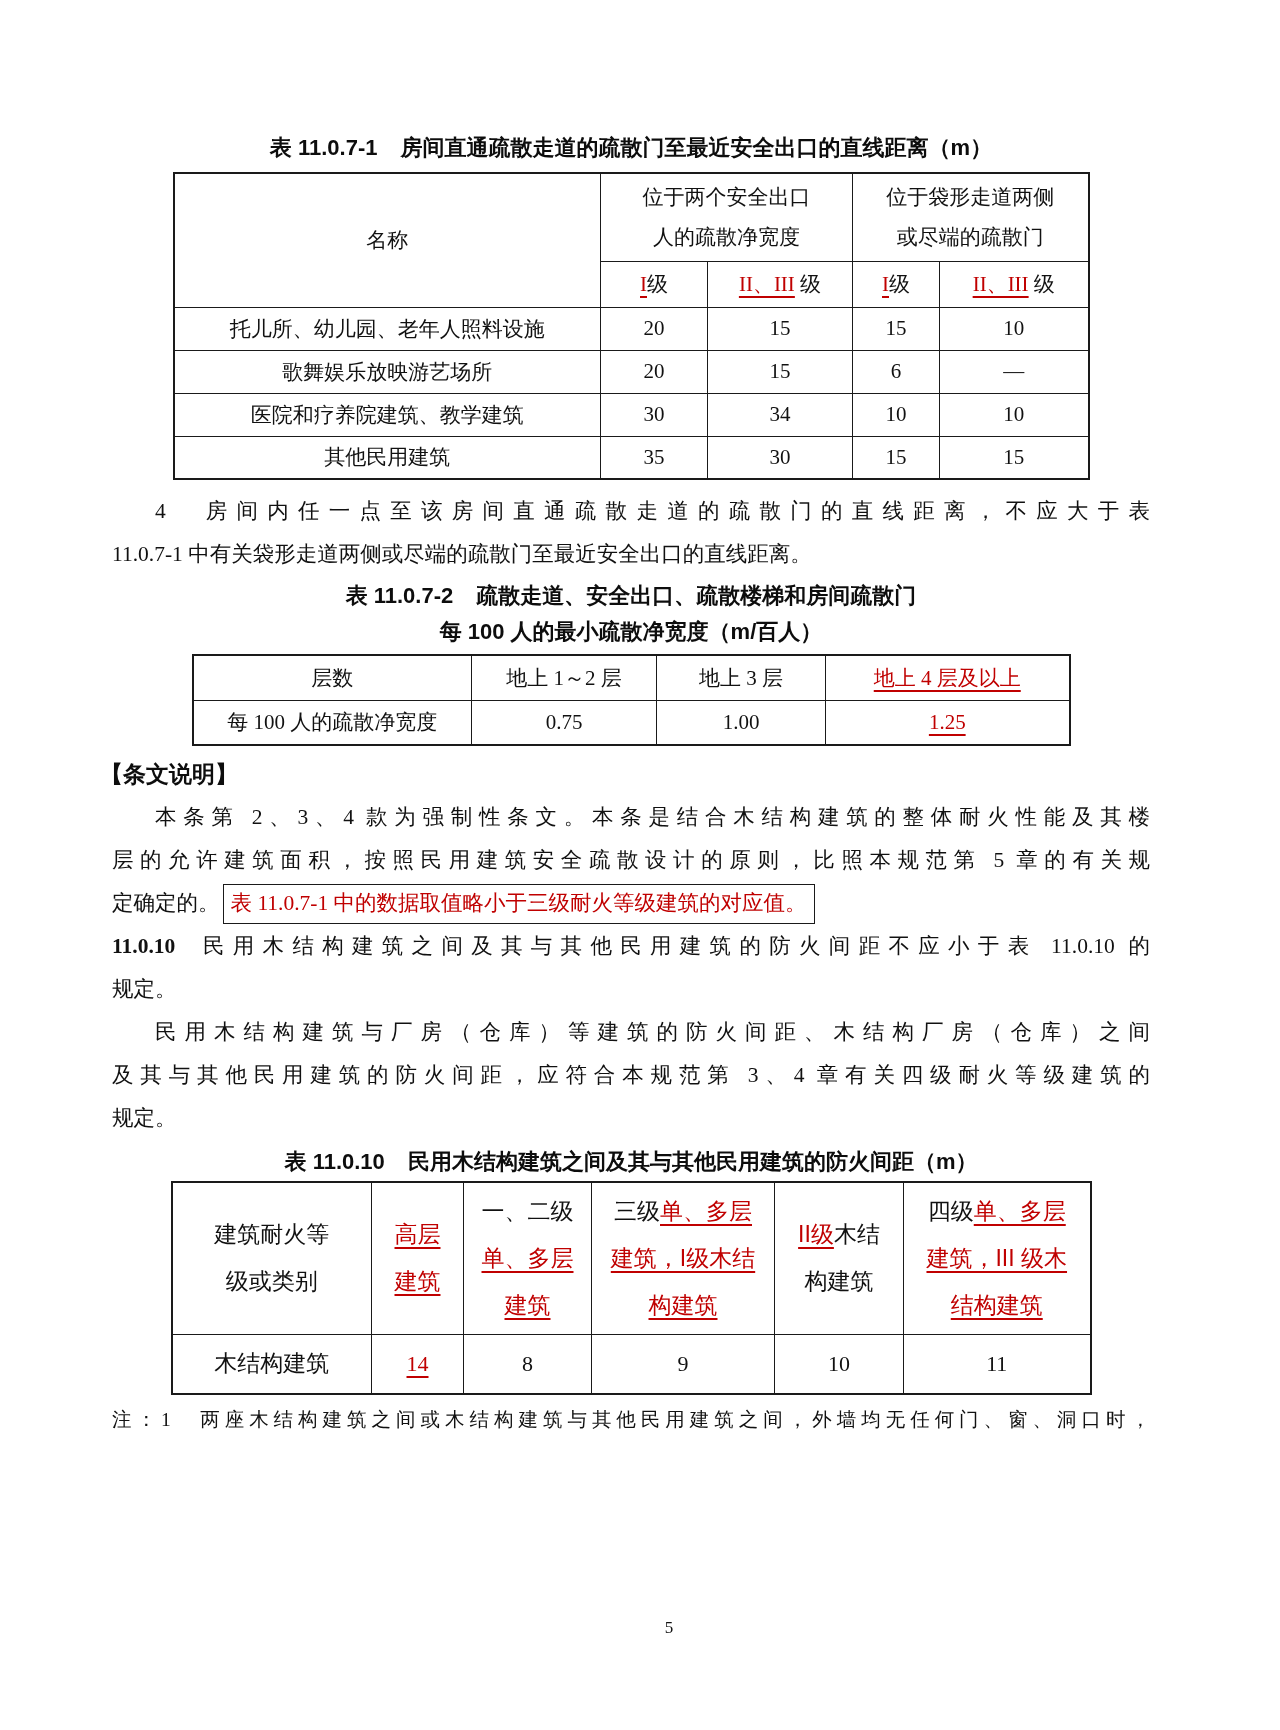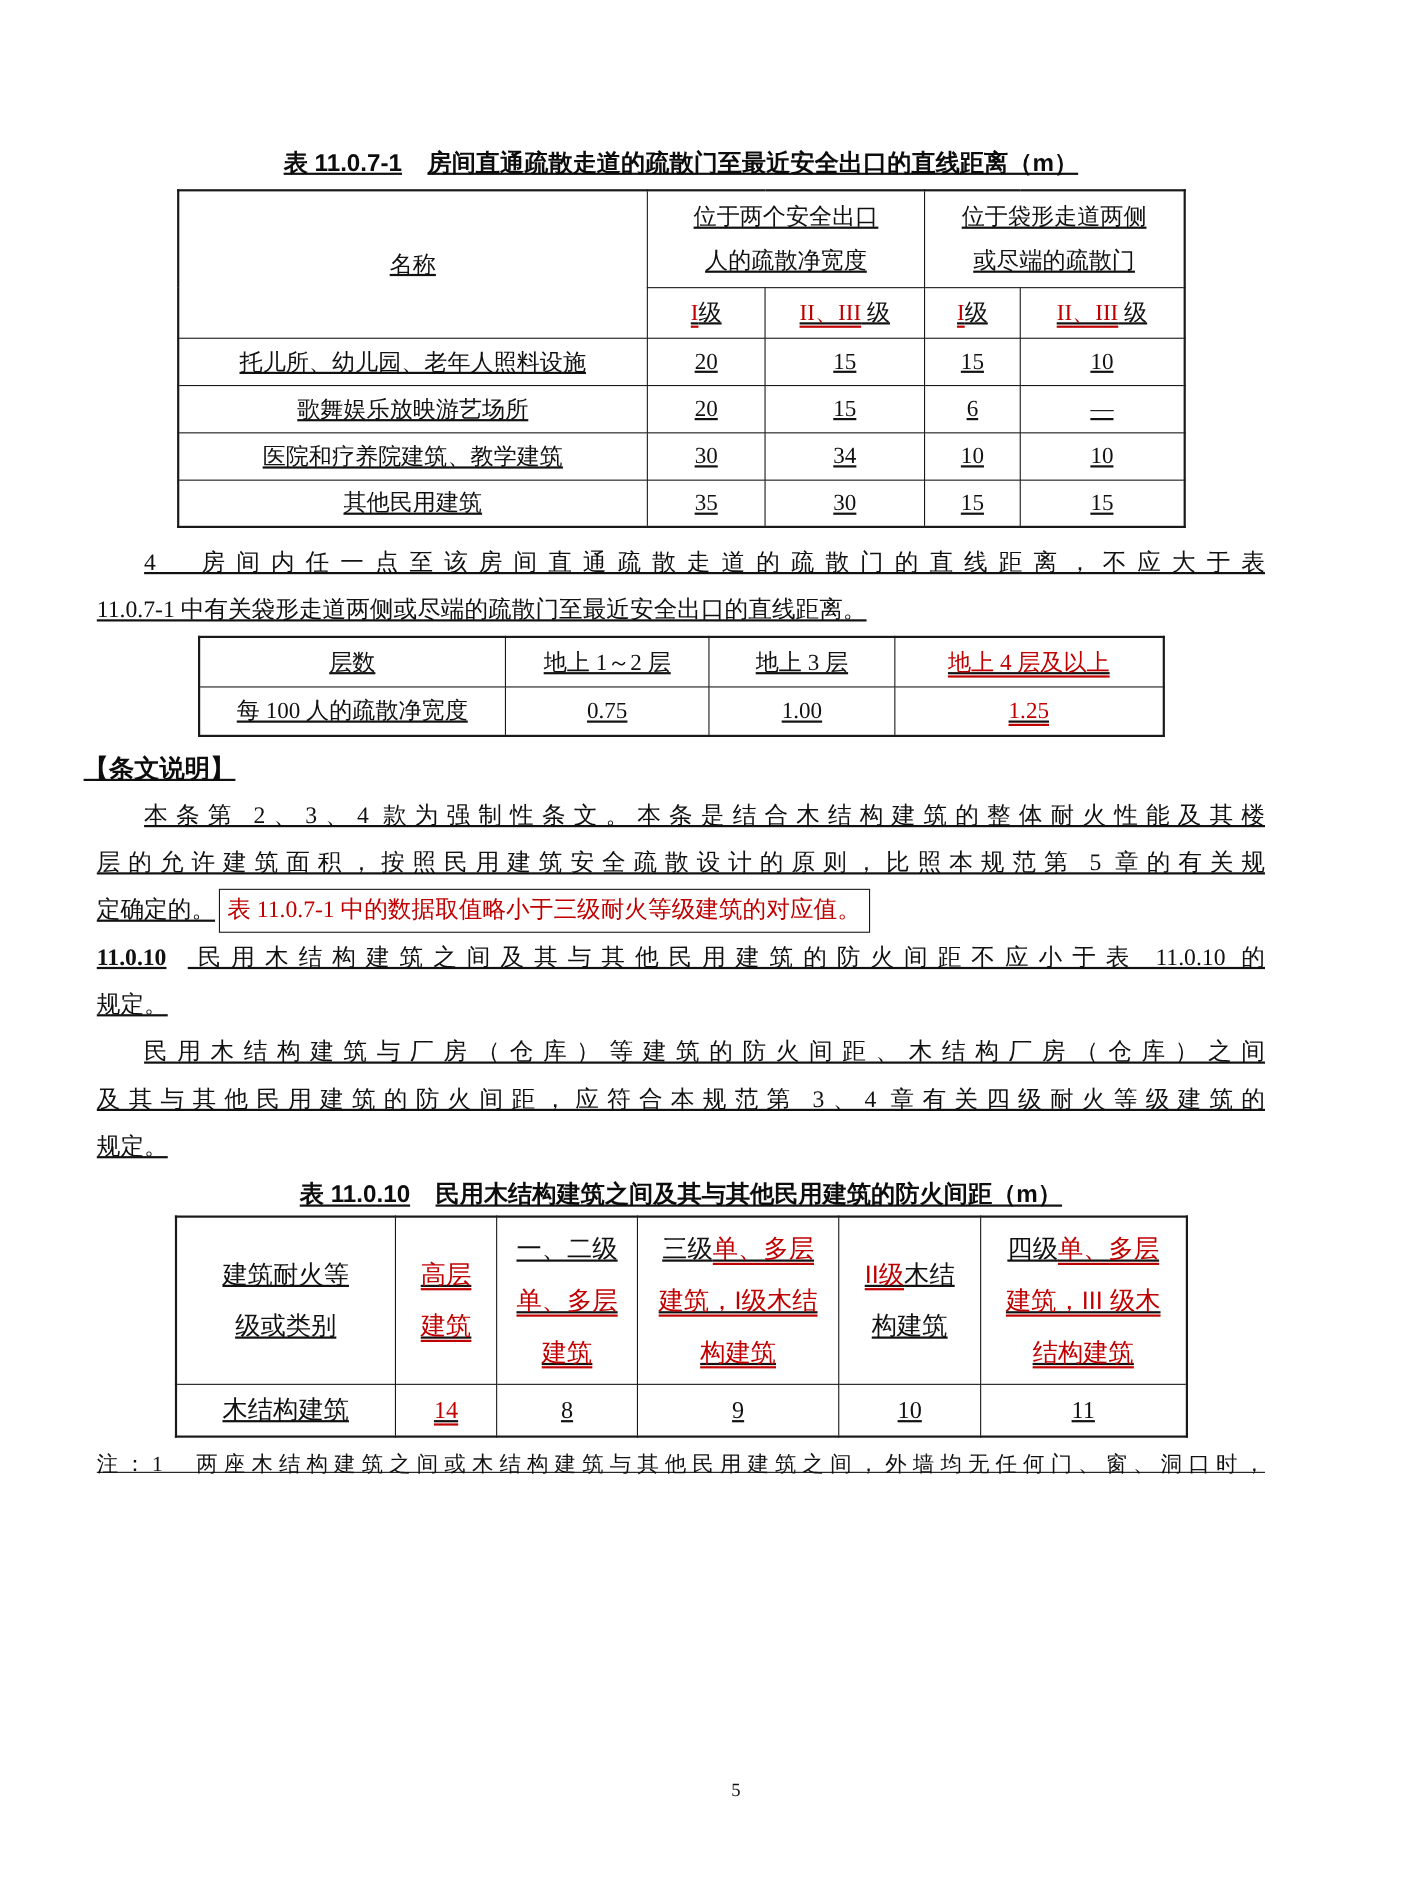--- a/index.html
+++ b/index.html
@@ -1,21 +1,21 @@
 <!DOCTYPE html>
 <html><head>
 <meta charset="utf-8">
 <style>
   html,body{margin:0;padding:0;background:#ffffff;}
   body{
     width:1280px;height:1730px;position:relative;
     font-family:"Liberation Serif","DejaVu Serif",serif;
     color:#111111;
   }
-  .content{padding:132px 130px 0 88px;text-decoration:underline;}
+  .content{padding:132px 130px 0 112px;}
 
   
   .caption{
     font-family:"Liberation Sans","DejaVu Sans",sans-serif;
     font-weight:bold;font-size:22px;line-height:32px;text-align:center;color:#0d0d0d;
   }
   .cap-gap{margin-left:1.05em;}
   .cap-line2{line-height:40px;}
 
   
@@ -47,21 +47,21 @@
 
   .redbox{
     display:inline-block;border:1.5px solid #1a1a1a;
     padding:0 7px 2px 7px;line-height:36px;margin-left:3px;text-indent:0;
   }
 
   .t3{width:919px;margin:3px auto 8px;}
   .t3 td{font-family:"Liberation Sans","DejaVu Sans",sans-serif;font-size:23px;}
   .t3 .hl{line-height:47px;}
   .t3 .r-head{height:152px;}
-  .t3 .r-data{height:48px;}
+  .t3 .r-data{height:60px;}
   .t3 .num{font-family:"Liberation Serif","DejaVu Serif",serif;font-size:22px;}
 
   .footnote{font-size:19.5px;line-height:34px;margin-top:4px;text-align:justify;text-align-last:justify;}
 
   .pagenum{
     position:absolute;bottom:92px;left:188px;width:962px;
     text-align:center;font-size:17px;
   }
 </style>
 </head>
@@ -129,20 +129,24 @@
       </tr>
     </tbody>
   </table>
 
   <div class="para">
     <div class="bline j indent">4　房间内任一点至该房间直通疏散走道的疏散门的直线距离，不应大于表</div>
     <div class="bline">11.0.7-1 中有关袋形走道两侧或尽端的疏散门至最近安全出口的直线距离。</div>
   </div>
 
 
+  <div class="caption" style="margin-top:4px;">
+    <div><span>表 11.0.7-2</span><span class="cap-gap">疏散走道、安全出口、疏散楼梯和房间疏散门</span></div>
+    <div class="cap-line2">每 100 人的最小疏散净宽度（m/百人）</div>
+  </div>
 
   <table class="t2">
     <colgroup>
         <col style="width:279px">
         <col style="width:185px">
         <col style="width:169px">
         <col style="width:244px">
       </colgroup>
     <tbody>
       <tr>

